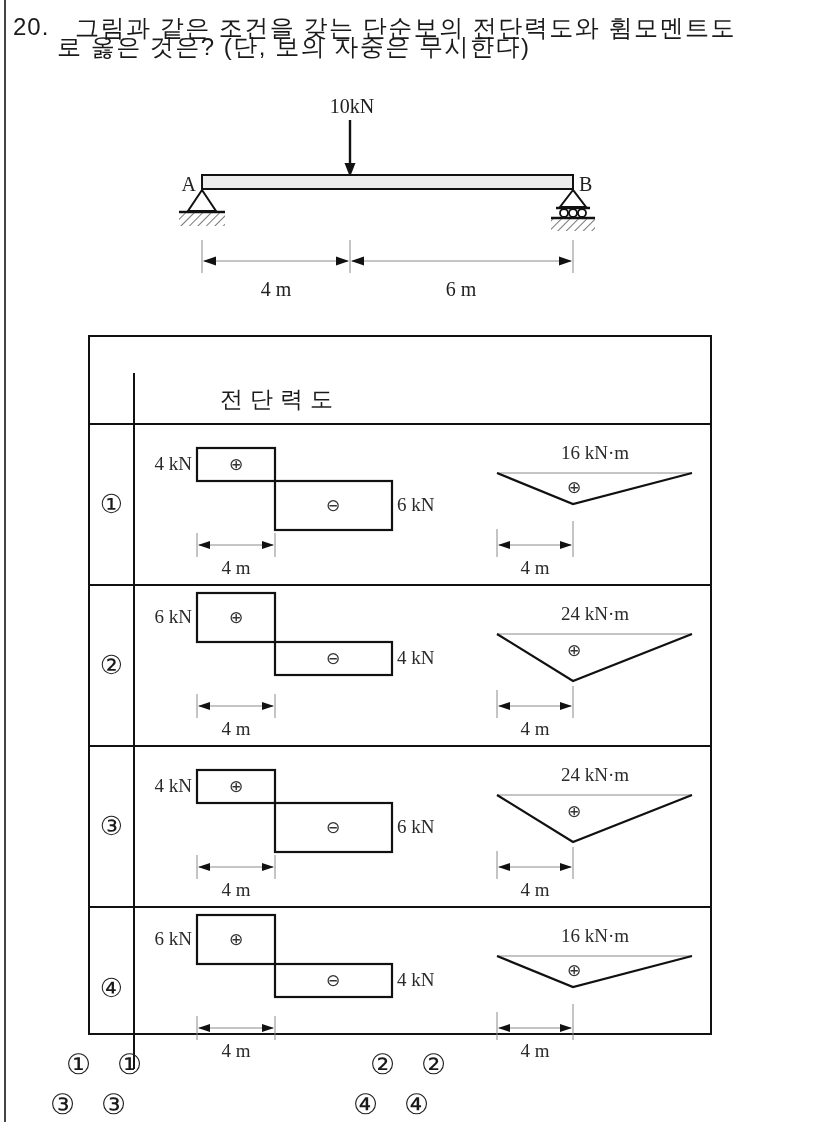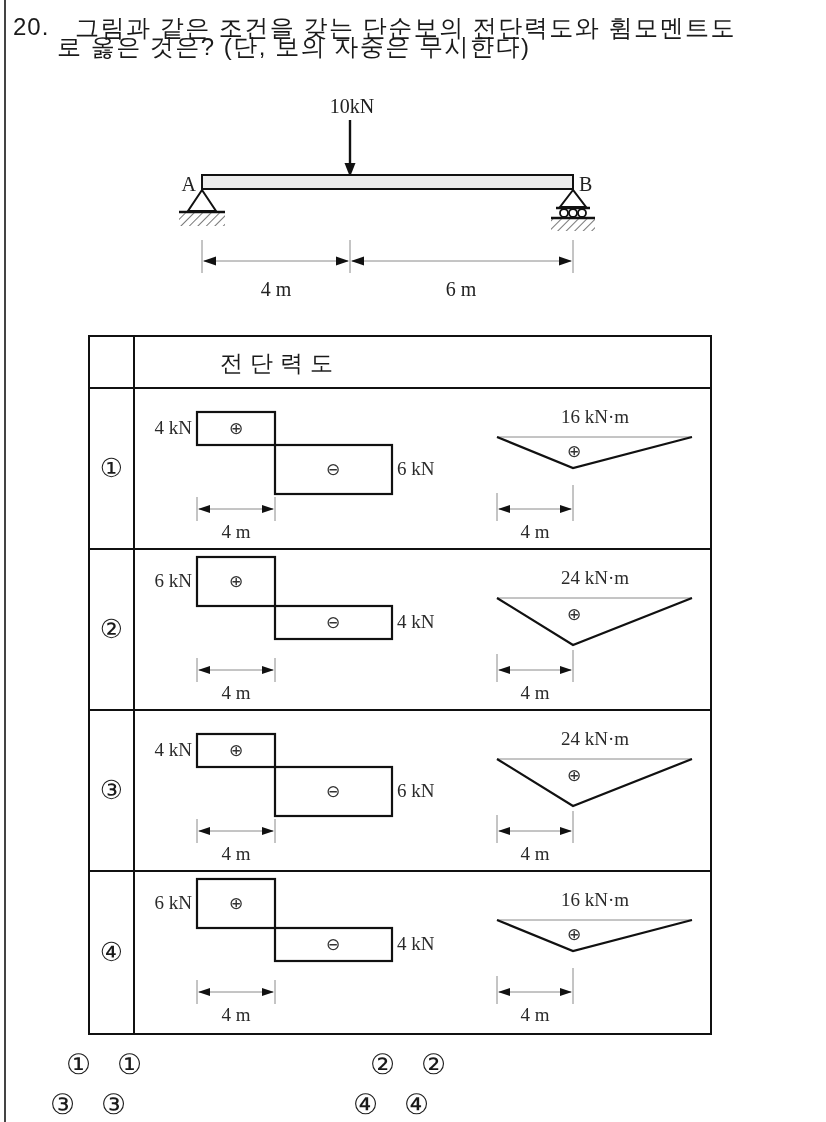--- a/index.html
+++ b/index.html
@@ -13,21 +13,21 @@
   .qnum { position:absolute; left:13px; top:13px; font-size:24px; letter-spacing:1px; }
   .qline1 { position:absolute; left:57px; top:12px; font-size:24px; letter-spacing:1.5px; white-space:nowrap;margin-left:18px; }
   .qline2 { position:absolute; left:57px; top:31px; font-size:24px; letter-spacing:1.5px; white-space:nowrap; }
 
   
   .beam-svg { position:absolute; left:150px; top:95px; }
 
   
   .qtable { position:absolute; left:88px; top:335px; width:624px; height:700px;
             border:2px solid #111; display:flex; flex-direction:column; }
-  .thead { height:52px; border-bottom:2px solid #111; display:flex; flex:none; }
+  .thead { height:52px; border-bottom:2px solid #111; display:flex; flex:none;margin-top:36px; }
   .trow  { height:161px; border-bottom:2px solid #111; display:flex; flex:none; }
   .trow:last-child { border-bottom:none; }
   .optcell { width:45px; flex:none; border-right:2px solid #111; display:flex;
              align-items:center; justify-content:center; font-size:26px; }
   .hgap { width:45px; flex:none; border-right:2px solid #111; }
   .hlabels { position:relative; flex:1; }
   .hlabel { position:absolute; top:0; height:52px; line-height:52px; text-align:center;
             font-size:23px; letter-spacing:7px; }
   .hlabel.shear  { left:0;     width:290px; }
   .hlabel.moment { left:270px; width:280px; }

